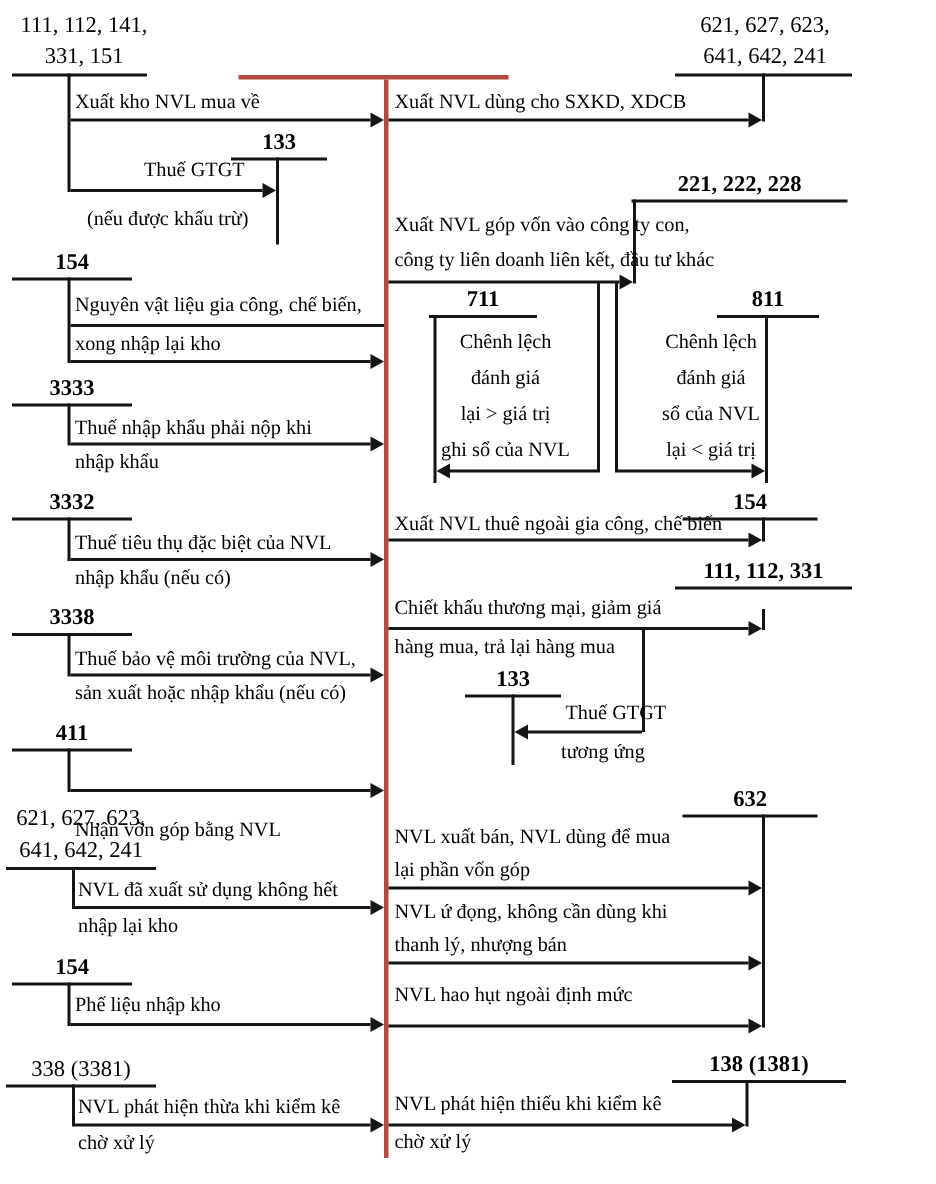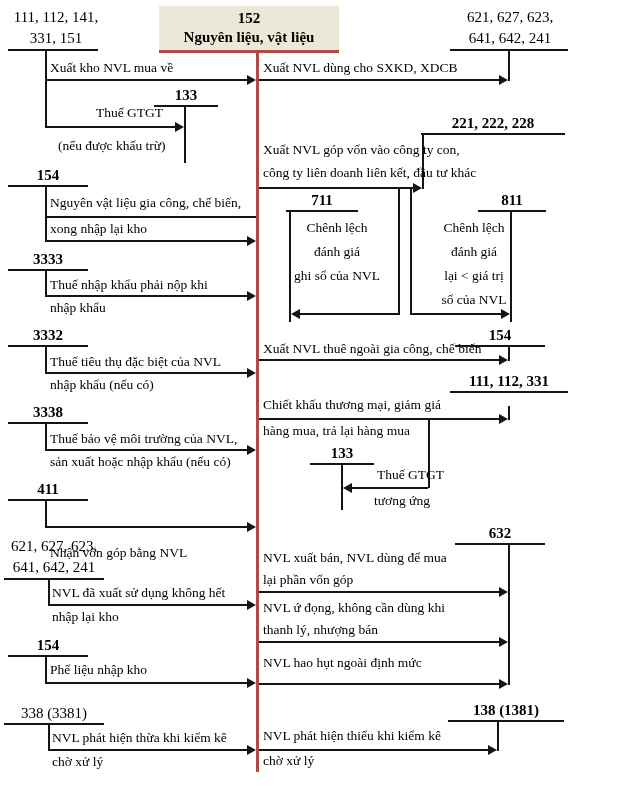--- a/index.html
+++ b/index.html
@@ -22,24 +22,20 @@
   .hdrbox { position:absolute; left:159px; top:6px; width:180px; height:44px; background:var(--beige);
             text-align:center; padding-top:3px; }
   .hdr-no, .hdr-name { font-weight:bold; font-size:15px; line-height:19px; }
   .diffblock { position:absolute; font-size:13.5px; line-height:24px; text-align:center; white-space:nowrap; }
 </style>
 </head>
 <body>
 
 <div id="canvas">
 
-  <div class="hdrbox">
-    <div class="hdr-no">152</div>
-    <div class="hdr-name">Nguyên liệu, vật liệu</div>
-  </div>
   <div class="redbar" style="left:159px;top:50px;width:180px;height:3px;"></div>
   <div class="redline" style="left:256px;top:53px;width:3px;height:719px;"></div>
 
   <div class="acct-t" style="left:6px;top:8px;width:100px;">111, 112, 141,</div>
   <div class="acct-t" style="left:6px;top:29px;width:100px;">331, 151</div>
   <div class="flow" style="left:8px;top:49px;width:90px;"></div>
   <div class="vflow" style="left:45px;top:49px;height:79px;"></div>
 
   <div class="lbl" style="left:50px;top:59px;">Xuất kho NVL mua về</div>
   <div class="flow ar-r" style="left:47px;top:79px;width:200px;"></div>
@@ -114,31 +110,32 @@
   <div class="lbl" style="left:263px;top:141px;">Xuất NVL góp vốn vào công ty con,</div>
   <div class="flow ar-r" style="left:259px;top:187px;width:154px;"></div>
   <div class="vflow" style="left:398px;top:188px;height:127px;"></div>
   <div class="vflow" style="left:410px;top:188px;height:127px;"></div>
 
   <div class="acct" style="left:286px;top:191px;width:72px;">711</div>
   <div class="vflow" style="left:289px;top:210px;height:112px;"></div>
   <div class="diffblock" style="left:292px;top:216px;width:90px;">
     <div>Chênh lệch</div>
     <div>đánh giá</div>
+    <div>lại &gt; giá trị</div>
     <div>ghi sổ của NVL</div>
   </div>
   <div class="flow ar-l" style="left:300px;top:313px;width:98px;"></div>
 
   <div class="acct" style="left:478px;top:191px;width:68px;">811</div>
   <div class="vflow" style="left:510px;top:210px;height:112px;"></div>
   <div class="diffblock" style="left:430px;top:216px;width:88px;">
     <div>Chênh lệch</div>
     <div>đánh giá</div>
+    <div>sổ của NVL</div>
     <div>lại &lt; giá trị</div>
-    <div>sổ của NVL</div>
   </div>
   <div class="flow ar-r" style="left:412px;top:313px;width:89px;"></div>
 
   <div class="acct" style="left:455px;top:326px;width:90px;">154</div>
   <div class="vflow" style="left:508px;top:345px;height:16px;"></div>
   <div class="lbl" style="left:263px;top:340px;">Xuất NVL thuê ngoài gia công, chế biến</div>
   <div class="flow ar-r" style="left:259px;top:359px;width:240px;"></div>
 
   <div class="acct" style="left:450px;top:372px;width:118px;">111, 112, 331</div>
   <div class="vflow" style="left:508px;top:406px;height:14px;"></div>

